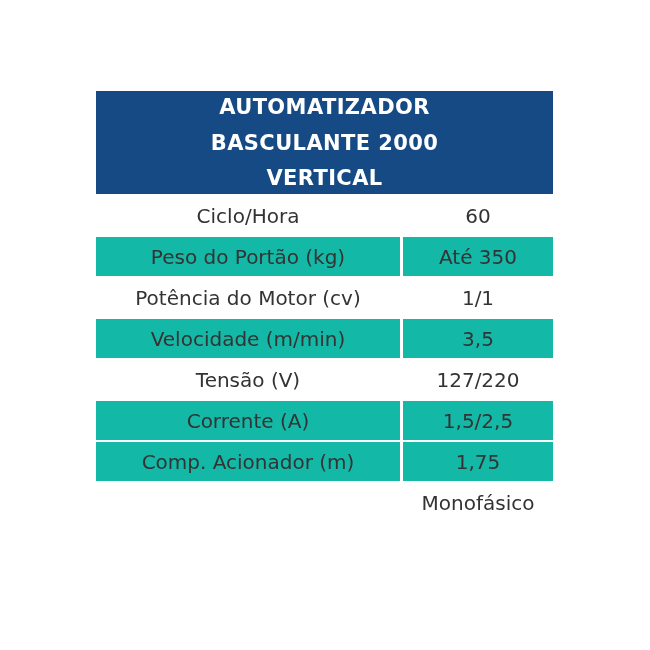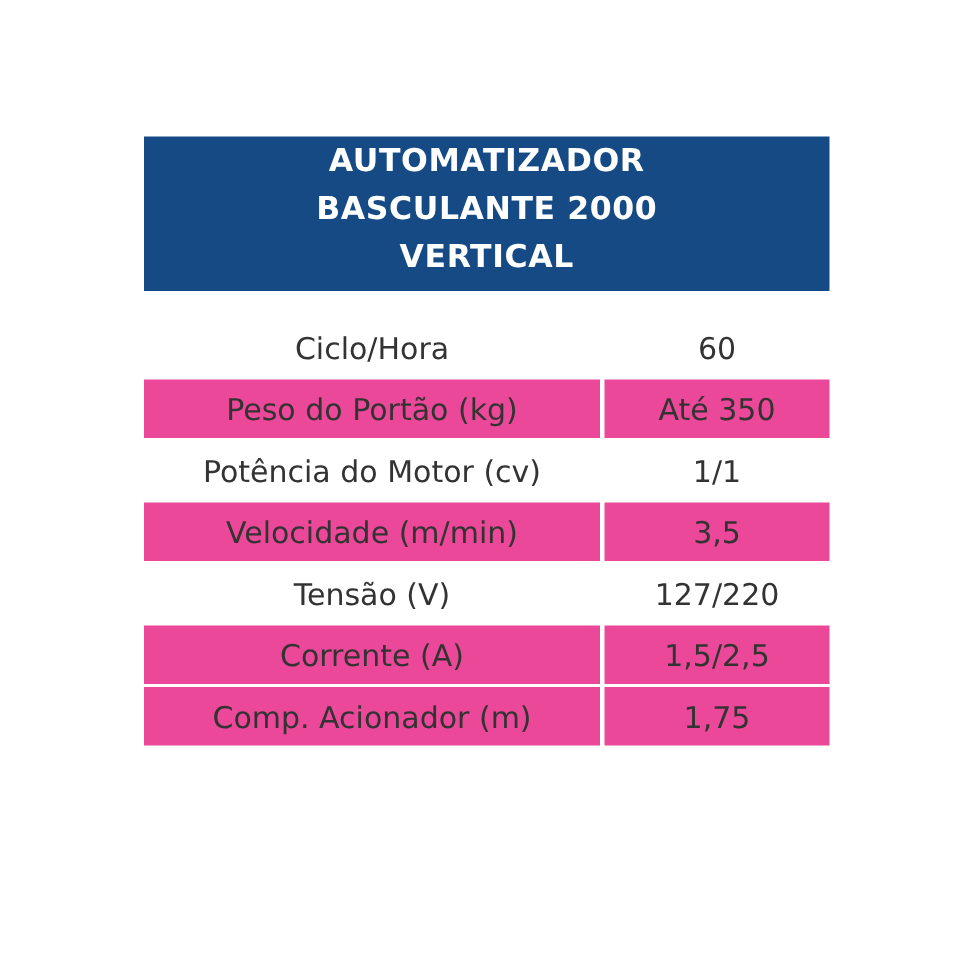--- a/index.html
+++ b/index.html
@@ -24,41 +24,41 @@
     height: 103px;
     background: #164a85;
     color: #ffffff;
     font-weight: bold;
     font-size: 21px;
     line-height: 32px;
     letter-spacing: 0.4px;
     text-align: center;
     display: flex;
     flex-direction: column;
-    justify-content: flex-start;
+    justify-content: space-between;
   }
   .spec-rows {
-    margin-top: 18px;
+    margin-top: 2px;
     display: grid;
     grid-template-columns: 304px 150px;
     column-gap: 3px;
     row-gap: 2px;
   }
   .cell {
     height: 39px;
     display: flex;
     align-items: center;
     justify-content: center;
     font-size: 20px;
     color: #333333;
     background: #ffffff;
     white-space: nowrap;
   }
   .cell.shaded {
-    background: #ec4899;
+    background: #14b8a6;
   }
 </style>
 </head>
 <body>
 
 <div class="spec-table">
   <div class="spec-header">
     <div>AUTOMATIZADOR</div>
     <div>BASCULANTE 2000</div>
     <div>VERTICAL</div>
@@ -72,14 +72,15 @@
       <div class="cell value-cell">1/1</div>
       <div class="cell shaded label-cell">Velocidade (m/min)</div>
       <div class="cell shaded value-cell">3,5</div>
       <div class="cell label-cell">Tensão (V)</div>
       <div class="cell value-cell">127/220</div>
       <div class="cell shaded label-cell">Corrente (A)</div>
       <div class="cell shaded value-cell">1,5/2,5</div>
       <div class="cell shaded label-cell">Comp. Acionador (m)</div>
       <div class="cell shaded value-cell">1,75</div>
       <div class="cell label-cell"></div>
+      <div class="cell value-cell">Monofásico</div>
     </div>
 </div>
 
 </body></html>

